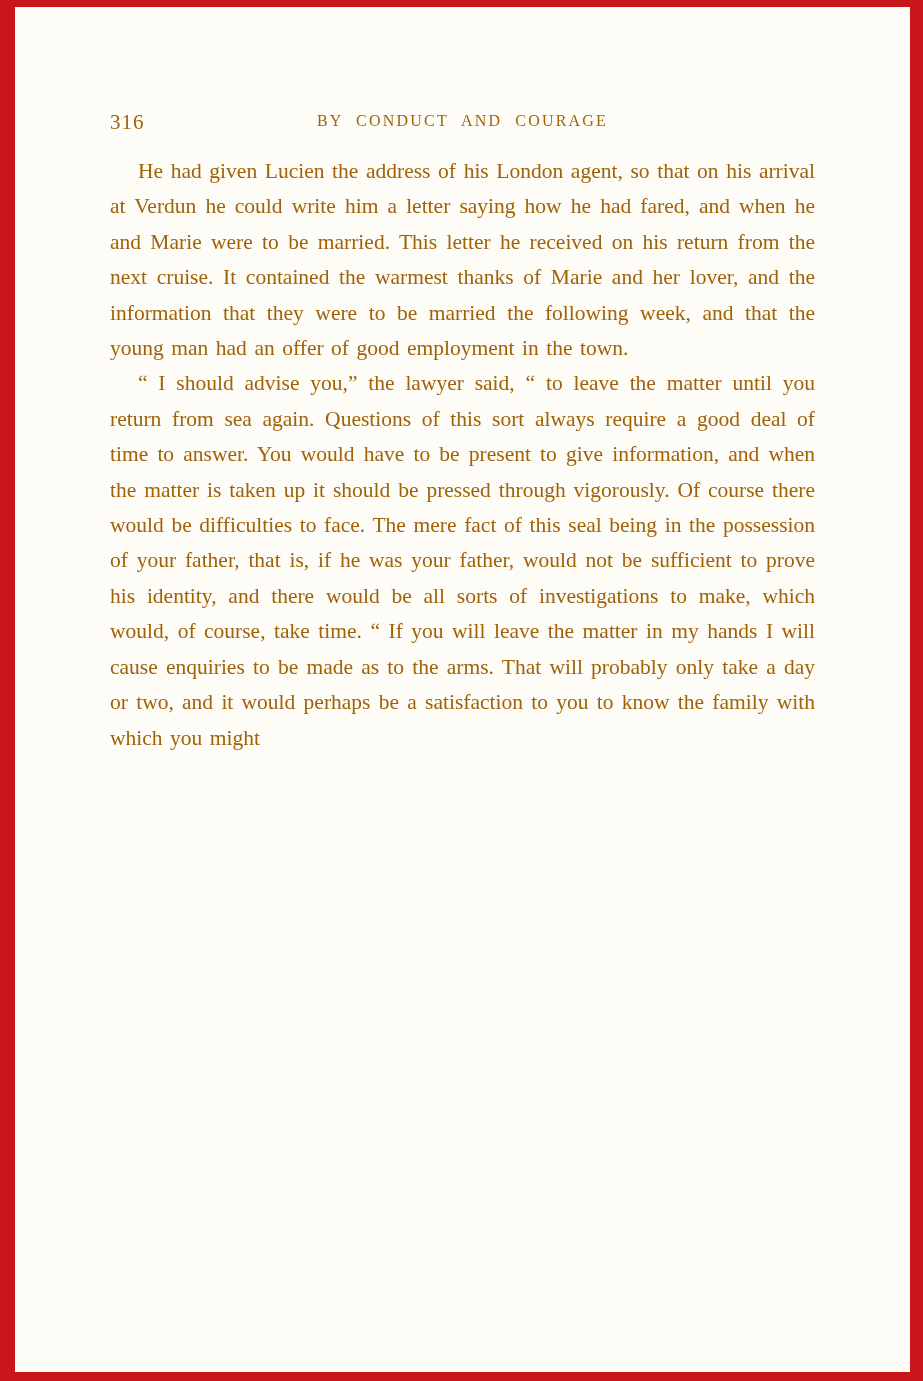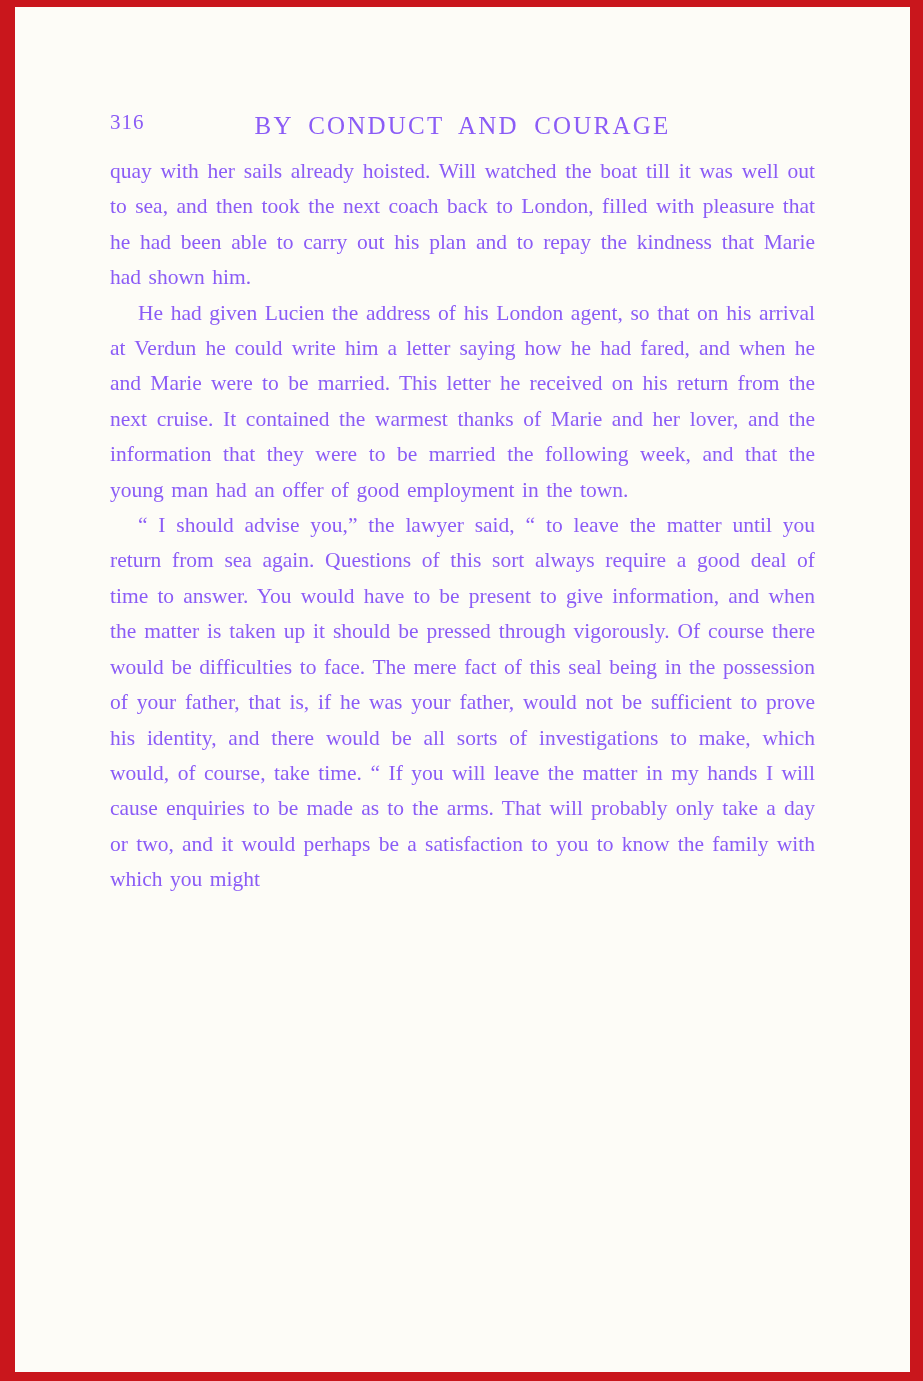--- a/index.html
+++ b/index.html
@@ -11,42 +11,42 @@
     position: relative;
     width: 923px;
     height: 1381px;
     box-sizing: border-box;
     background: #fdfcf7;
     border-style: solid;
     border-color: #c9161c;
     border-width: 7px 13px 9px 15px;
     overflow: hidden;
     font-family: "Liberation Serif", serif;
-    color: #8b5cf6;
+    color: #a16207;
   }
   .inner {
     box-sizing: border-box;
     padding: 103px 95px 0 95px;
   }
   .page-header {
     position: relative;
     height: 28px;
     margin-bottom: 16px;
   }
   .page-number {
     position: absolute;
     left: 0;
     top: 0;
     font-size: 21px;
     letter-spacing: 1px;
   }
   .running-title {
     display: block;
     text-align: center;
-    font-size: 25px;
+    font-size: 16px;
     letter-spacing: 2.2px;
     word-spacing: 7px;
     padding-top: 2px;
   }
   .text-block {
     font-size: 21.5px;
     line-height: 35.4px;
     text-align: justify;
     word-spacing: 0.10em;
   }
@@ -63,19 +63,18 @@
 
 <div class="page">
   <div class="inner">
 
     <header class="page-header">
       <span class="page-number">316</span>
       <span class="running-title">BY CONDUCT AND COURAGE</span>
     </header>
 
     <main class="text-block">
-      <p class="para no-indent">quay with her sails already hoisted.  Will watched the boat till it was well out to sea, and then took the next coach back to London, filled with pleasure that he had been able to carry out his plan and to repay the kindness that Marie had shown him.</p>
       <p class="para">He had given Lucien the address of his London agent, so that on his arrival at Verdun he could write him a letter saying how he had fared, and when he and Marie were to be married.  This letter he received on his return from the next cruise.  It contained the warmest thanks of Marie and her lover, and the information that they were to be married the following week, and that the young man had an offer of good employment in the town.</p>
       <p class="para">“ I should advise you,” the lawyer said, “ to leave the matter until you return from sea again.  Questions of this sort always require a good deal of time to answer.  You would have to be present to give information, and when the matter is taken up it should be pressed through vigorously.  Of course there would be difficulties to face.  The mere fact of this seal being in the possession of your father, that is, if he was your father, would not be sufficient to prove his identity, and there would be all sorts of investigations to make, which would, of course, take time.  “ If you will leave the matter in my hands I will cause enquiries to be made as to the arms.  That will probably only take a day or two, and it would perhaps be a satisfaction to you to know the family with which you might</p>
     </main>
 
   </div>
 </div>
 
 </body></html>

